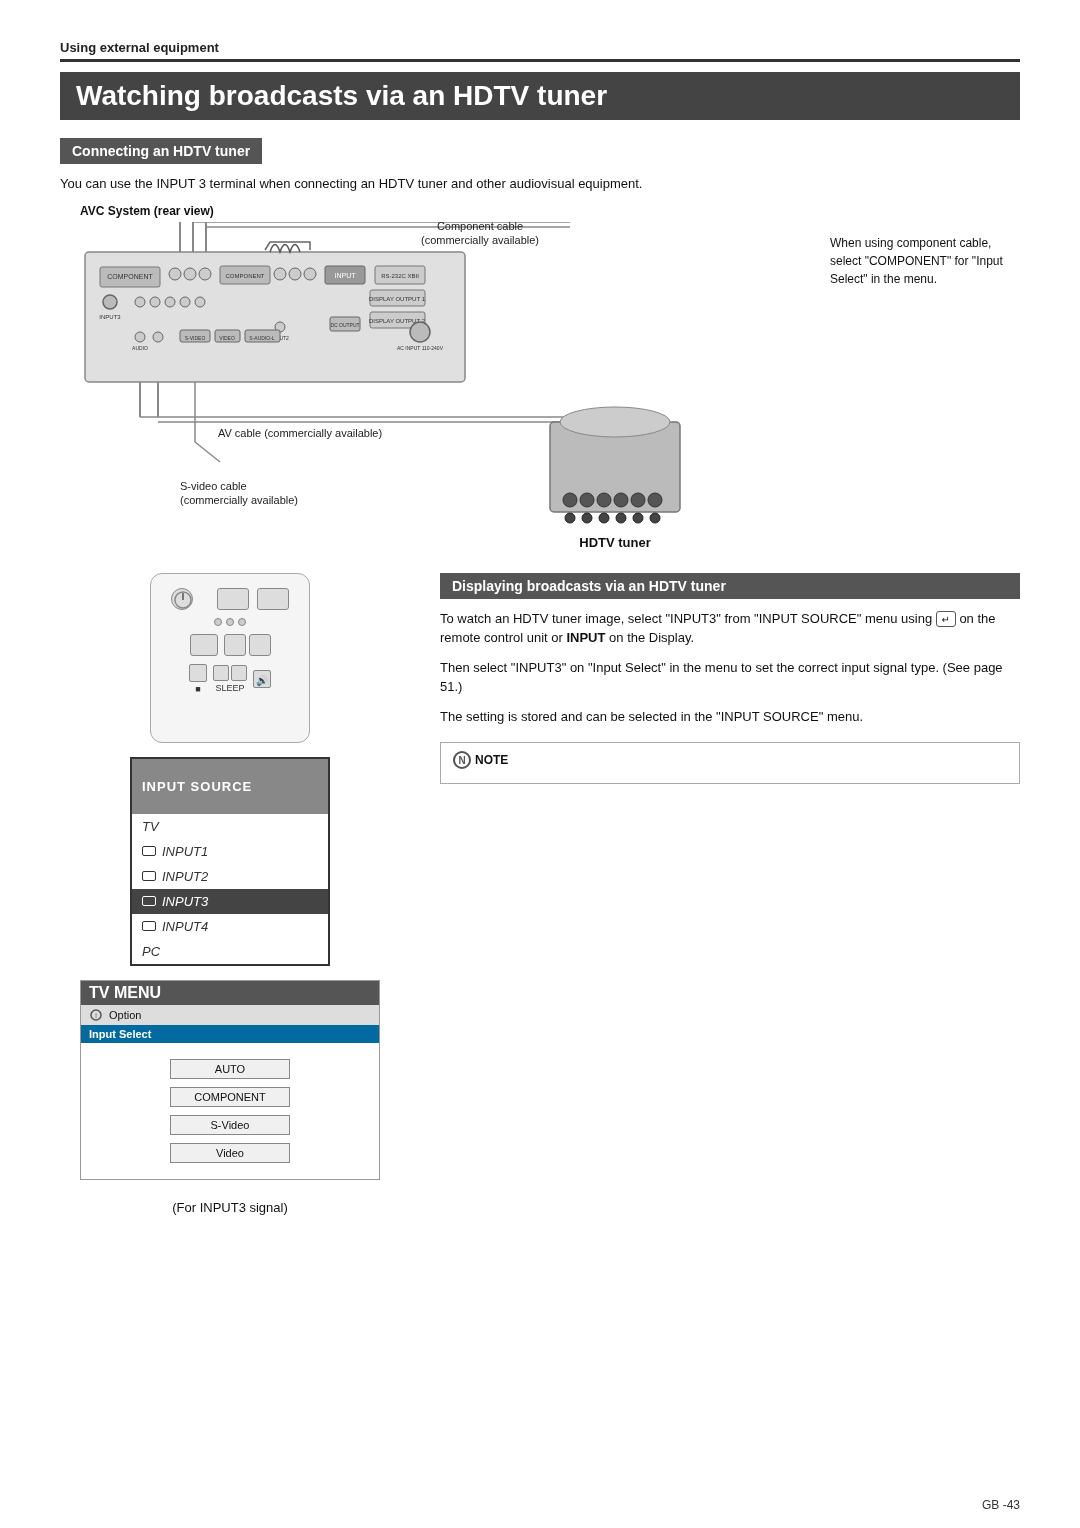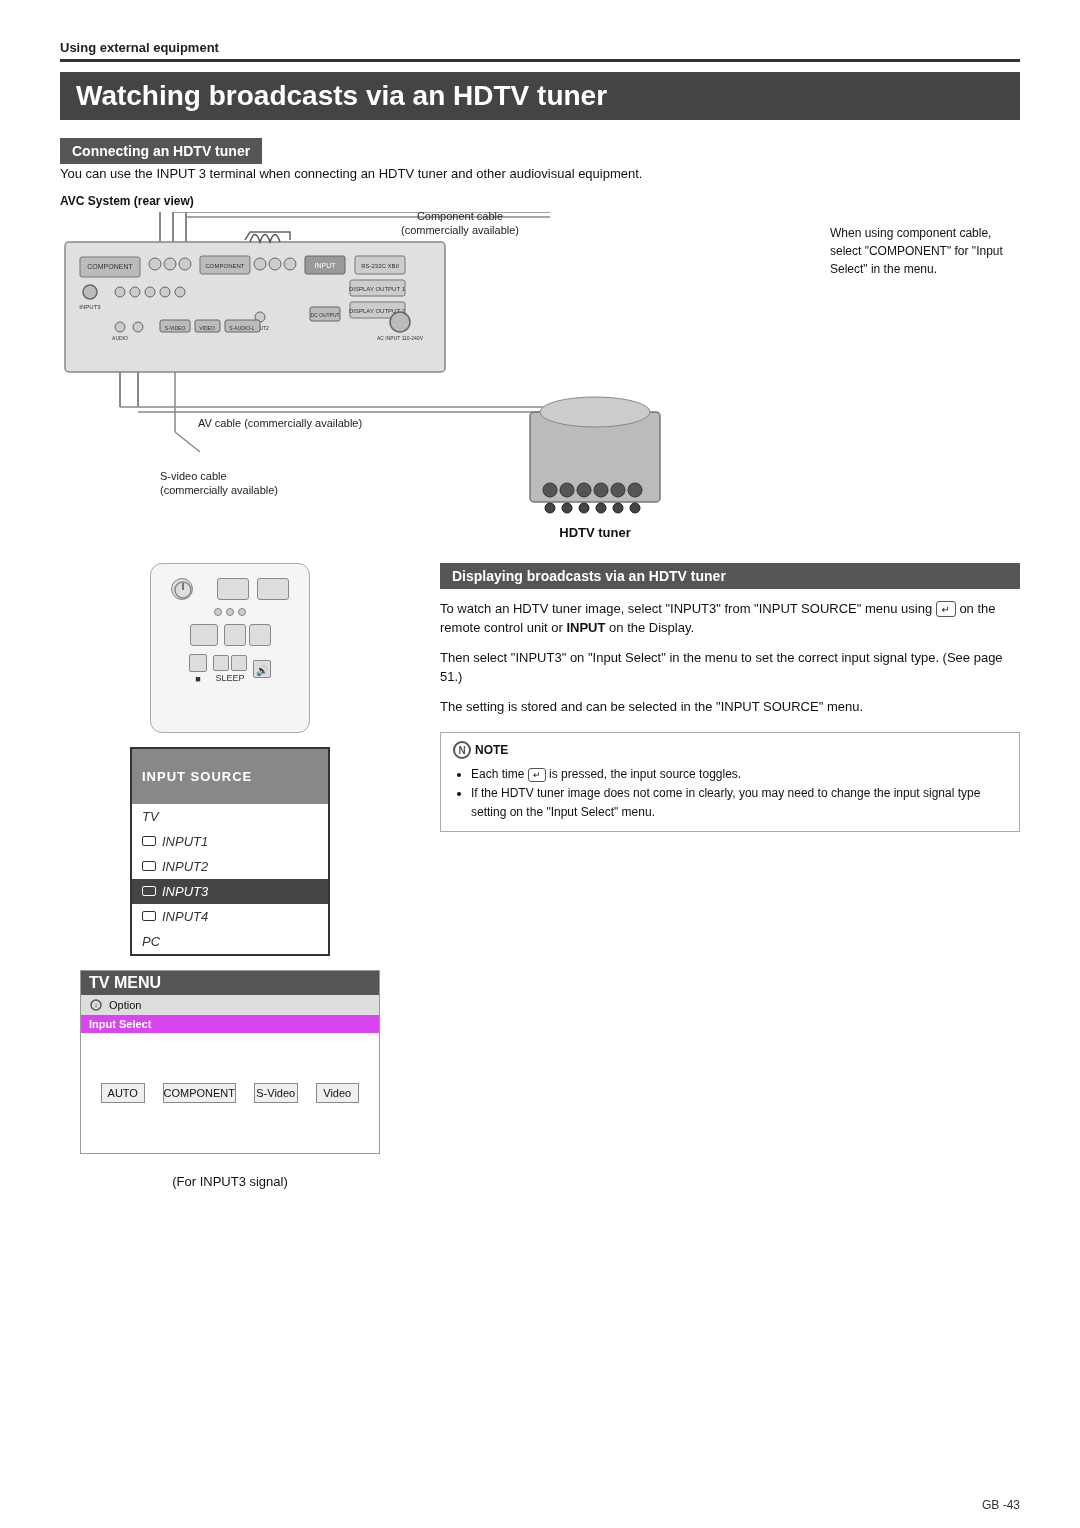--- a/index.html
+++ b/index.html
@@ -32,37 +32,39 @@
       padding: 8px 16px;
       margin-bottom: 18px;
     }
     .sub-heading {
       background: #555;
       color: #fff;
       font-size: 14px;
       font-weight: bold;
       padding: 5px 12px;
       display: inline-block;
+      margin-bottom: 10px;
     }
     .body-text {
       font-size: 13px;
       line-height: 1.5;
       margin-bottom: 10px;
     }
     
     .diagram-section {
       display: flex;
       flex-direction: row;
       gap: 0;
       margin-bottom: 18px;
       position: relative;
     }
     .diagram-left {
       flex: 1;
       position: relative;
+      margin-left: 20px;
     }
     .diagram-right {
       width: 200px;
       font-size: 12px;
       line-height: 1.5;
       padding-top: 30px;
       padding-left: 10px;
     }
     .avc-label {
       font-size: 12px;
@@ -195,30 +197,31 @@
     }
     .tv-menu-option-bar {
       background: #ddd;
       font-size: 11px;
       padding: 3px 8px;
       display: flex;
       align-items: center;
       gap: 6px;
     }
     .tv-menu-section-bar {
-      background: #d946ef;
+      background: #0369a1;
       color: #fff;
       font-size: 11px;
       font-weight: bold;
       padding: 3px 8px;
     }
     .tv-menu-content {
       padding: 16px 20px;
       display: flex;
-      gap: 18px;
+      flex-direction: column;
+      gap: 8px;
       align-items: center;
       background: #fff;
       min-height: 120px;
     }
     .tv-menu-btn {
       border: 1px solid #888;
       background: #f0f0f0;
       font-size: 11px;
       padding: 3px 0;
       width: 120px;
@@ -538,27 +541,19 @@
 
       <p class="body-text">Then select "INPUT3" on "Input Select" in the menu to set the correct input signal type. (See page 51.)</p>
 
       <p class="body-text">The setting is stored and can be selected in the "INPUT SOURCE" menu.</p>
 
       <div class="note-box">
         <div class="note-title">
           <span class="note-icon">N</span>
           <span>NOTE</span>
         </div>
-        <ul class="note-list">
-          <li>
-            Each time
-            <span style="display:inline-flex; align-items:center; justify-content:center; width:18px; height:14px; border:1.5px solid #555; border-radius:3px; font-size:9px; vertical-align:middle;">↵</span>
-            is pressed, the input source toggles.
-          </li>
-          <li>If the HDTV tuner image does not come in clearly, you may need to change the input signal type setting on the "Input Select" menu.</li>
-        </ul>
       </div>
     </div>
   </div>
 
   
   <div class="page-number">GB -43</div>
 </div>
 
 </body></html>

